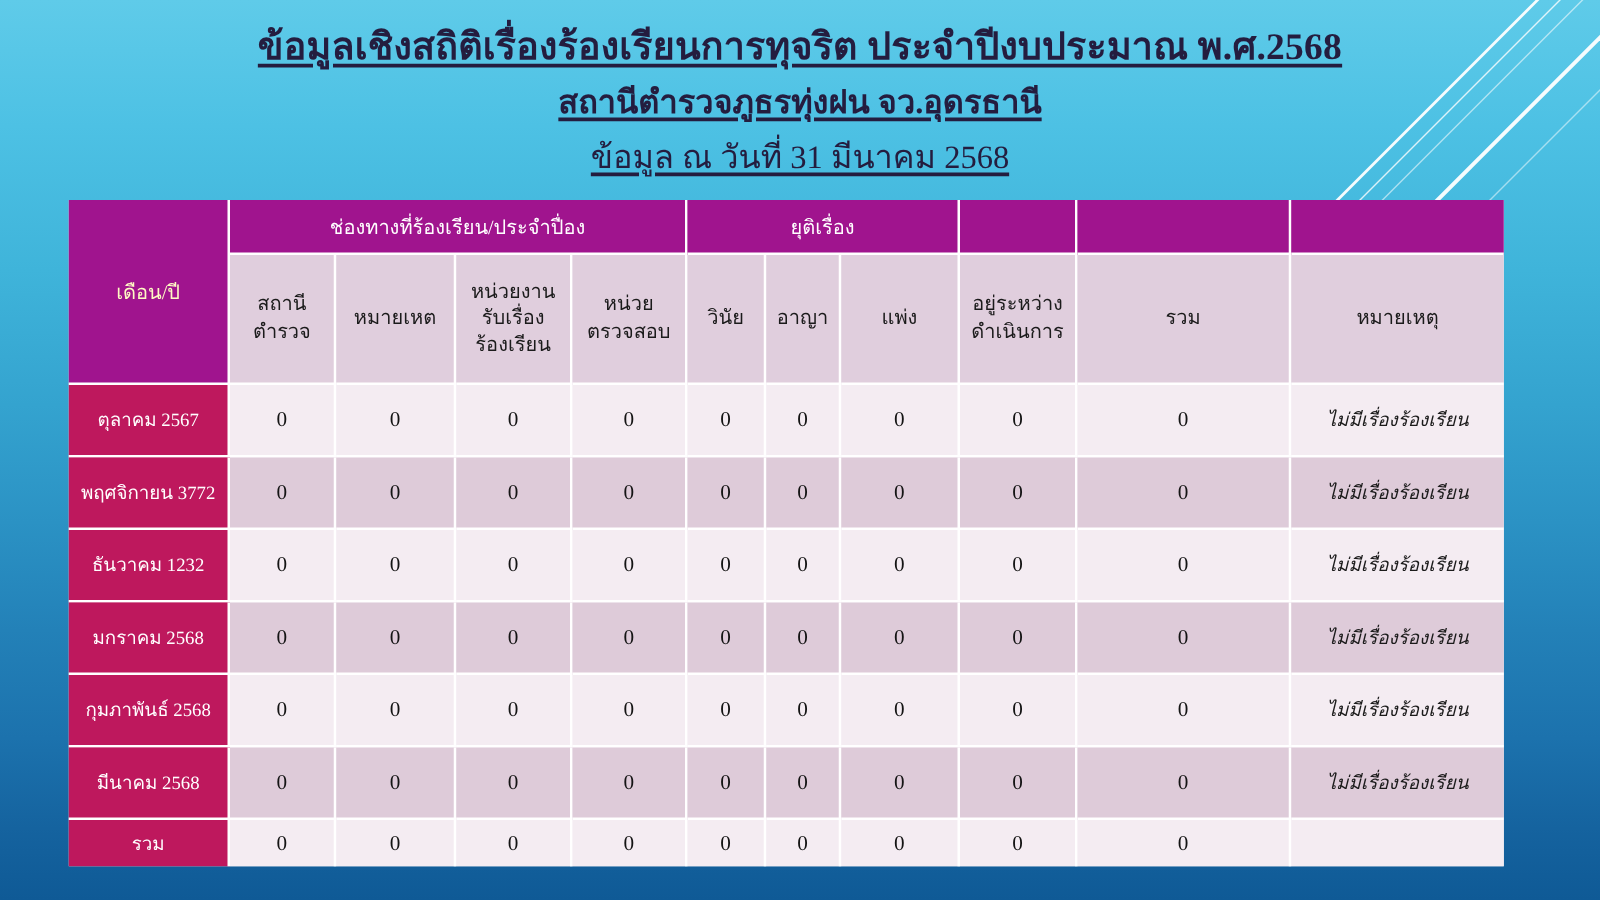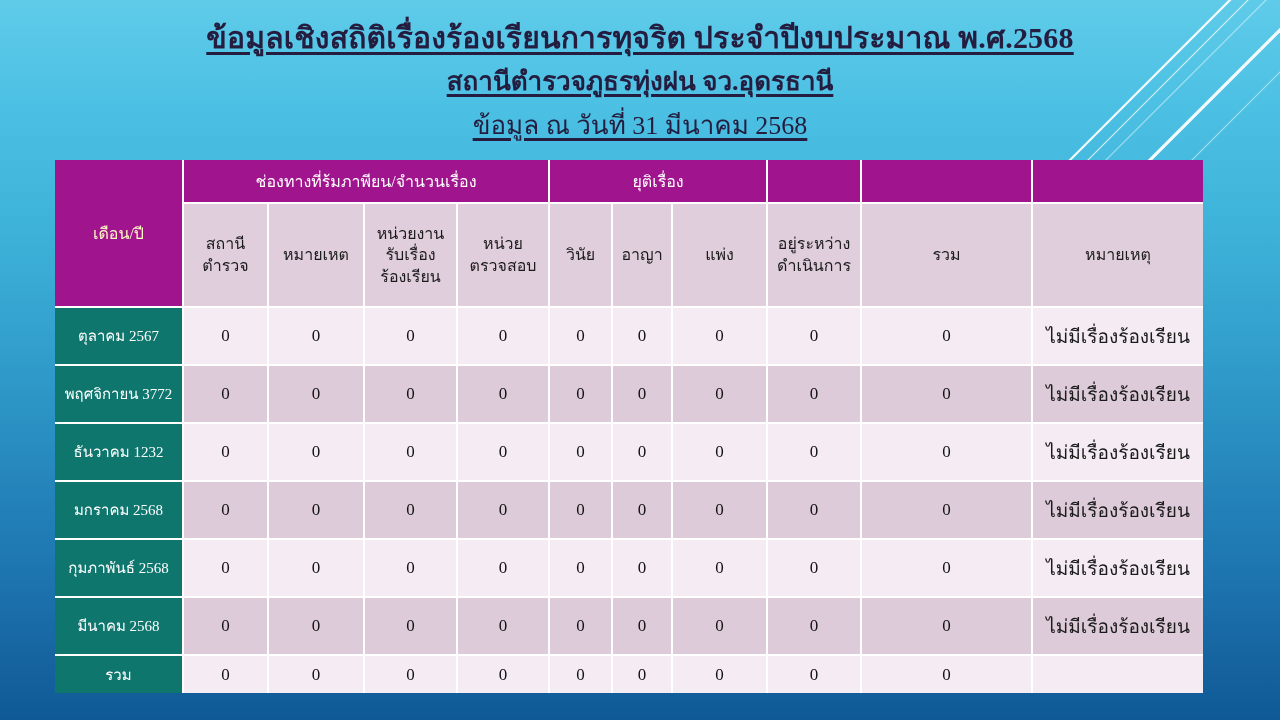--- a/index.html
+++ b/index.html
@@ -108,21 +108,21 @@
   .sub {
     background: #e0cedd;
     color: #1b1b1b;
     height: 102px;
     font-size: 16px;
     font-weight: bold;
     line-height: 1.35;
   }
   
   .rowlab {
-    background: #0f766e;
+    background: #be185d;
     color: #ffffff;
     font-size: 15px;
     font-weight: bold;
     text-align: left;
     padding-left: 10px;
   }
   .corner {
     background: #a0148e;
     color: #fef9c3;
     font-size: 16px;
@@ -132,24 +132,25 @@
   }
 
   
   .num {
     font-size: 17px;
     font-weight: bold;
     color: #141414;
     text-align: center;
   }
   .remark {
-    font-size: 19px;
+    font-size: 15px;
     color: #1b1b1b;
     text-align: left;
     padding-left: 8px;
+    font-style: italic;
   }
 
   
   tr.r-odd  td.data { background: #f4ecf2; }
   tr.r-even td.data { background: #decbd9; }
 
   tr.data-row { height: 58px; }
   tr.total-row { height: 37px; }
   tr.total-row td.data { background: #f4ecf2; }
 
@@ -190,21 +191,21 @@
       <col style="width:63px">
       <col style="width:60px">
       <col style="width:95px">
       <col style="width:94px">
       <col style="width:171px">
       <col style="width:170px">
     </colgroup>
     <thead>
       <tr>
         <th class="corner" rowspan="2">เดือน/ปี</th>
-        <th class="grp" colspan="4">ช่องทางที่ร้มภาพียน/จำนวนเรื่อง</th>
+        <th class="grp" colspan="4">ช่องทางที่ร้องเรียน/ประจำปื่อง</th>
         <th class="grp" colspan="3">ยุติเรื่อง</th>
         <th class="grp blank"></th>
         <th class="grp blank"></th>
         <th class="grp blank"></th>
       </tr>
       <tr>
         <th class="sub">สถานี<br>ตำรวจ</th>
         <th class="sub">หมายเหต</th>
         <th class="sub">หน่วยงาน<br>รับเรื่อง<br>ร้องเรียน</th>
         <th class="sub">หน่วย<br>ตรวจสอบ</th>

